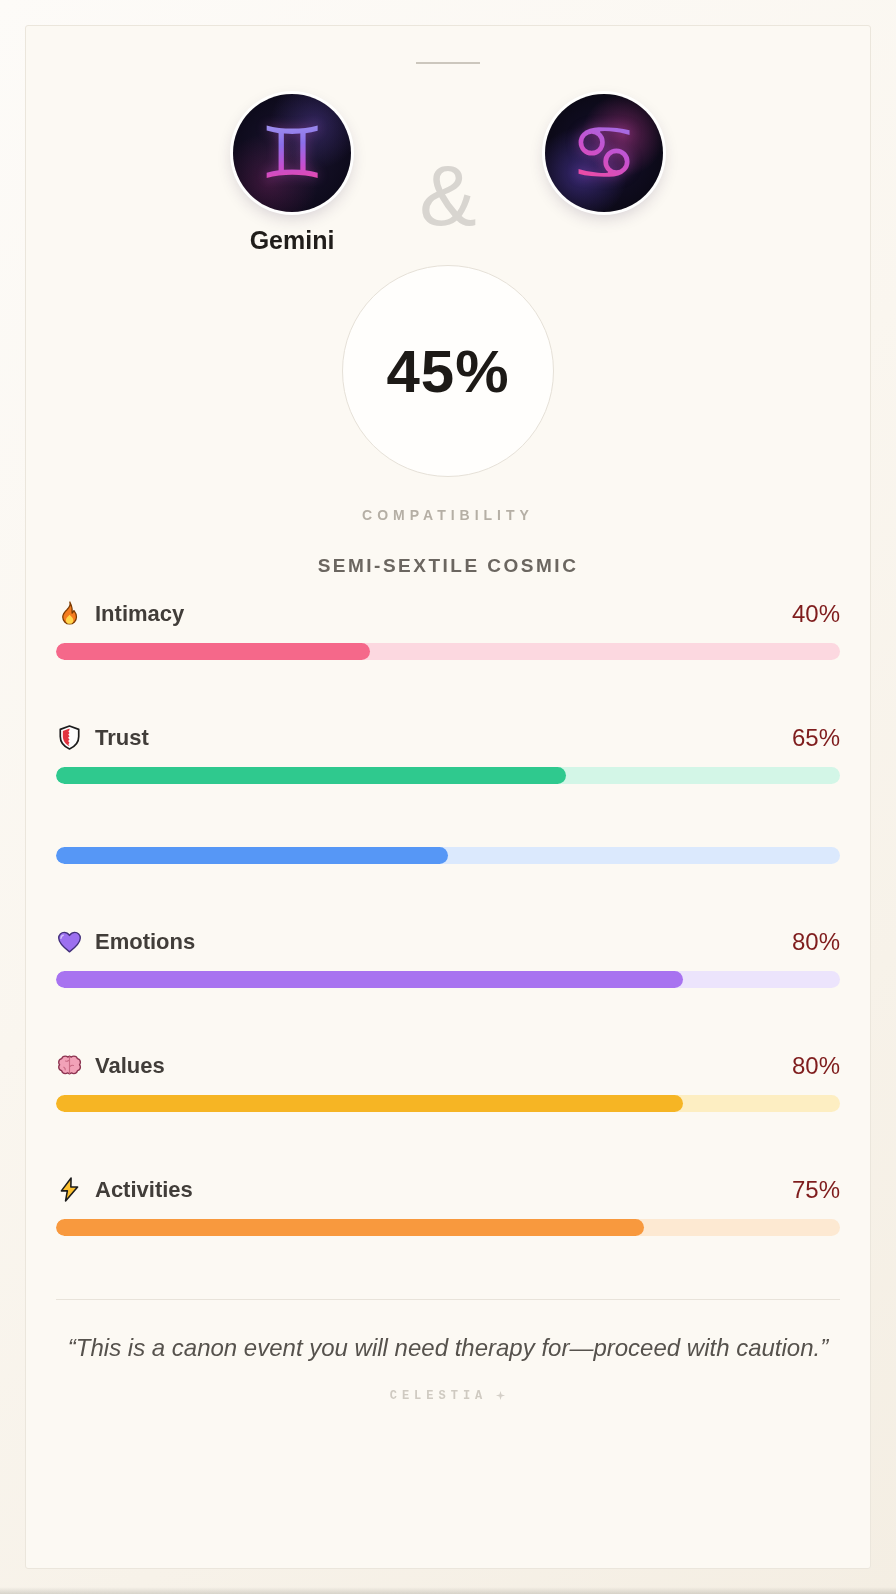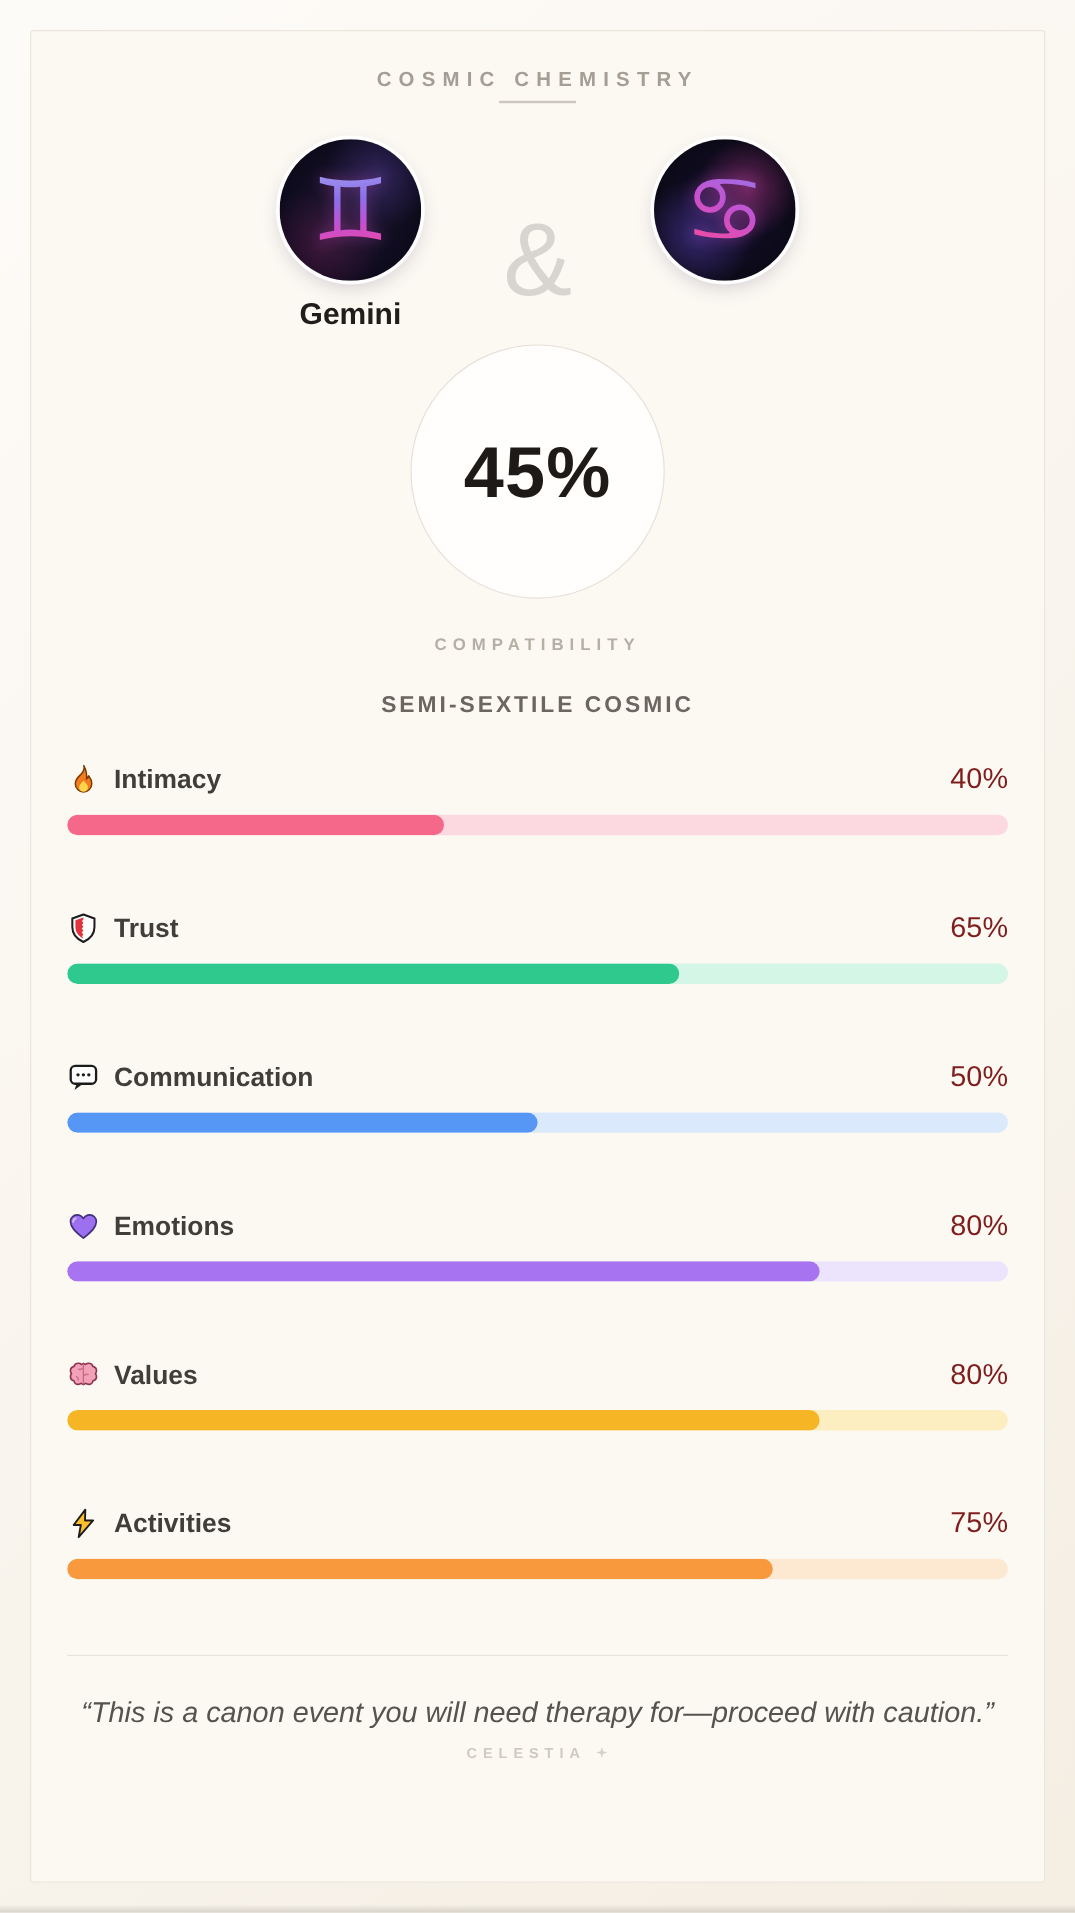--- a/index.html
+++ b/index.html
@@ -118,21 +118,21 @@
     letter-spacing: 5px;
     color: #b5afa5;
   }
   .match-type {
     margin-top: 32px;
     font-size: 19px; font-weight: 700;
     letter-spacing: 2.5px;
     color: #6b6660;
   }
   
-  .metrics { margin-top: 36px; text-align: center; }
+  .metrics { margin-top: 22px; text-align: center; }
   .metric { margin-bottom: 63px; }
   .metric-head {
     display: flex; align-items: center;
     height: 29px;
   }
   .metric-icon { width: 27px; height: 27px; margin-right: 12px; flex: 0 0 auto; }
   .metric-icon svg { width: 100%; height: 100%; display: block; }
   .metric-label {
     font-size: 22px; font-weight: 700;
     color: #413d39;
@@ -153,35 +153,34 @@
   .divider { border: none; border-top: 1px solid #e8e3da; }
   .quote {
     margin-top: 28px;
     padding: 0 8px;
     font-size: 24px;
     font-style: italic;
     color: #56524d;
     line-height: 1.7;
   }
   .watermark {
-    margin-top: 5px;
+    margin-top: 20px;
     font-size: 12px; font-weight: 700;
     letter-spacing: 5px;
     color: #cfcac1;
-    display: flex; align-items: center; justify-content: center; gap: 8px;
+    display: flex; align-items: center; justify-content: center; gap: 8px; font-family: Liberation Mono, monospace;
   }
   .watermark svg { width: 11px; height: 11px; }
 </style>
 </head>
 <body>
 
 <div class="card">
 
   <div>
-    <div class="header-title">COSMIC CHEMISTRY</div>
     <div class="header-underline"></div>
   </div>
 
   <div class="pair-row">
     <div class="sign-col">
       <div class="badge badge-gemini">
         <span class="glyph glyph-gemini">♊</span>
       </div>
       <div class="sign-name">Gemini</div>
     </div>
@@ -227,33 +226,20 @@
           </span>
       <span class="metric-label">Trust</span>
       <span class="metric-value">65%</span>
     </div>
     <div class="bar" style="background: rgb(211, 246, 231);">
       <div class="bar-fill" style="background: rgb(47, 201, 142); width: 65%;"></div>
     </div>
   </div>
 
   <div class="metric">
-    <div class="metric-head">
-      <span class="metric-icon">
-            <svg viewBox="0 0 24 24">
-              <rect x="2.6" y="3.8" width="18.8" height="13.2" rx="3.4" fill="#fdfdfd" stroke="#1c1c1c" stroke-width="1.7"></rect>
-              <path d="M7.2 16.5L5.4 21.6l6.3-4.6z" fill="#1c1c1c"></path>
-              <circle cx="8" cy="10.4" r="1.25" fill="#1c1c1c"></circle>
-              <circle cx="12" cy="10.4" r="1.25" fill="#1c1c1c"></circle>
-              <circle cx="16" cy="10.4" r="1.25" fill="#1c1c1c"></circle>
-            </svg>
-          </span>
-      <span class="metric-label">Communication</span>
-      <span class="metric-value">50%</span>
-    </div>
     <div class="bar" style="background: rgb(219, 233, 253);">
       <div class="bar-fill" style="background: rgb(86, 151, 246); width: 50%;"></div>
     </div>
   </div>
 
   <div class="metric">
     <div class="metric-head">
       <span class="metric-icon">
             <svg viewBox="0 0 24 24">
               <path d="M12 21.2C6.1 16.7 2.4 13.2 2.4 8.9 2.4 6 4.7 3.9 7.3 3.9c1.8 0 3.5 1 4.7 2.7 1.2-1.7 2.9-2.7 4.7-2.7 2.6 0 4.9 2.1 4.9 5 0 4.3-3.7 7.8-9.6 12.3z" fill="#9c70ef" stroke="#42307a" stroke-width="1.2" stroke-linejoin="round"></path>

